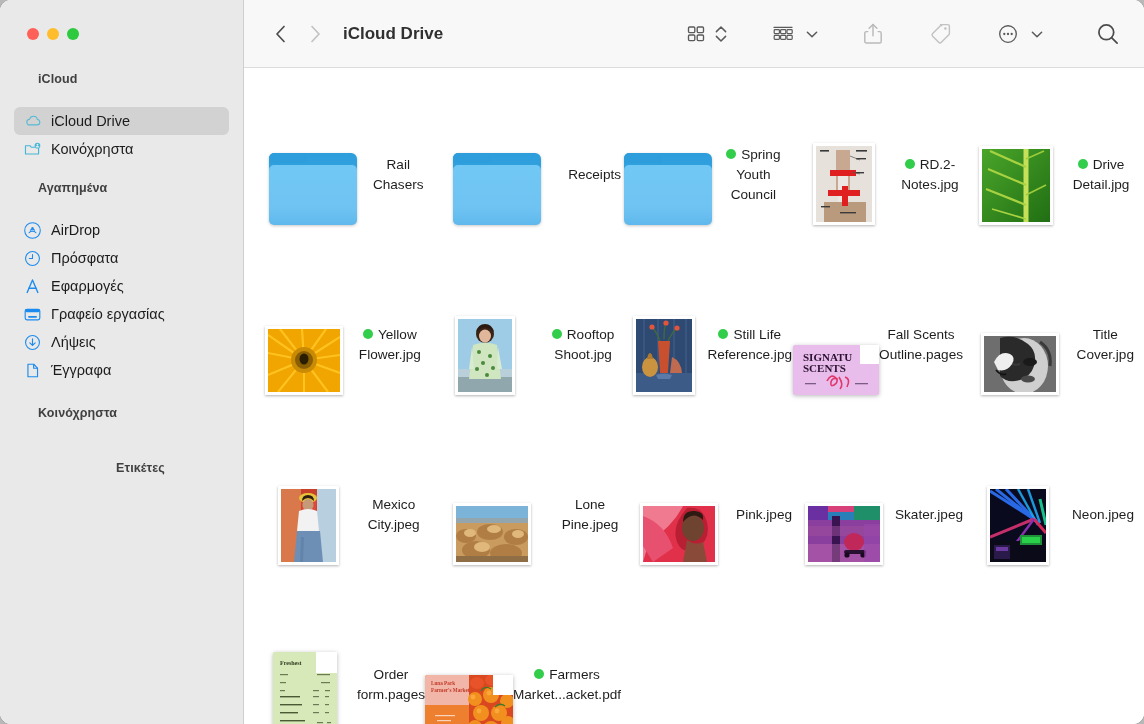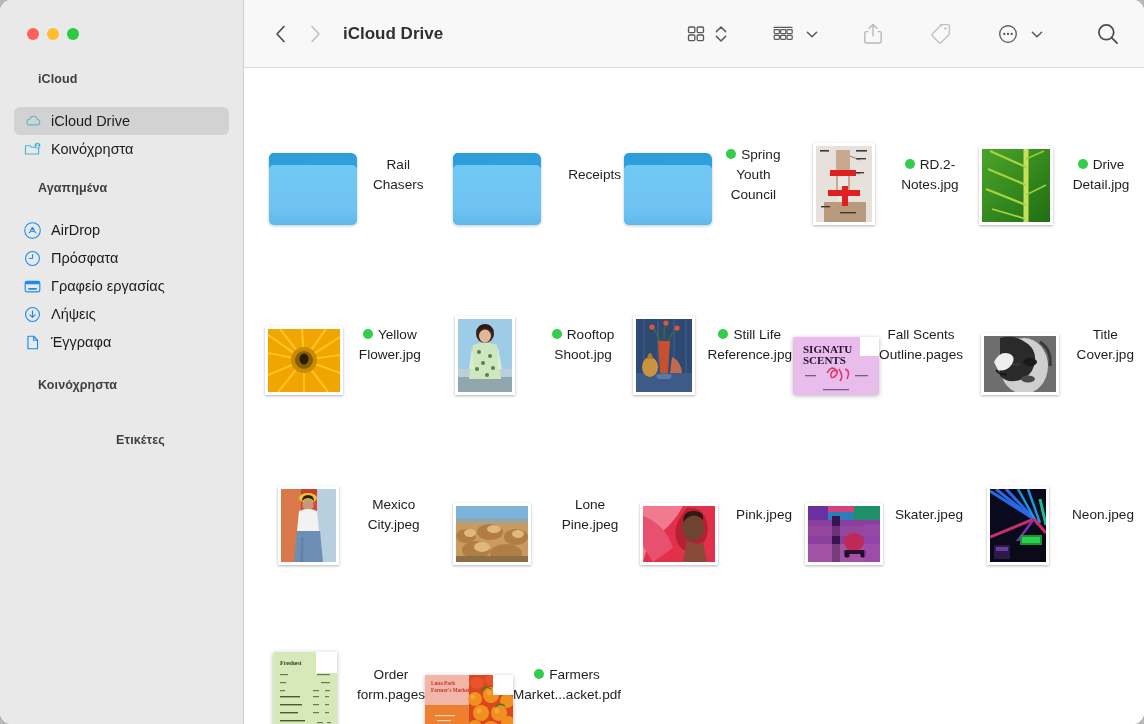--- a/index.html
+++ b/index.html
@@ -287,20 +287,29 @@
     <div class="sb-item">
       <span class="sb-ico">
         <svg width="19" height="19" viewBox="0 0 20 20">
           <circle cx="10" cy="10" r="7.3" fill="none" stroke="#1b8bf0" stroke-width="1.15"></circle>
           <path d="M10 5.8V10H6.6" fill="none" stroke="#1b8bf0" stroke-width="1.15" stroke-linecap="round" stroke-linejoin="round"></path>
         </svg>
       </span>
       <span class="sb-label">Πρόσφατα</span>
     </div>
 
+    <div class="sb-item">
+      <span class="sb-ico">
+        <svg width="19" height="19" viewBox="0 0 20 20">
+          <path d="M10 3.2L15.6 16.3M10 3.2L4.4 16.3" fill="none" stroke="#1b8bf0" stroke-width="1.45" stroke-linecap="round"></path>
+          <path d="M6.3 11.9h7.4" fill="none" stroke="#1b8bf0" stroke-width="1.45" stroke-linecap="round"></path>
+        </svg>
+      </span>
+      <span class="sb-label">Εφαρμογές</span>
+    </div>
 
     <div class="sb-item">
       <span class="sb-ico">
         <svg width="19" height="19" viewBox="0 0 20 20">
           <rect x="2.3" y="4.6" width="15.4" height="11" rx="1.8" fill="none" stroke="#1b8bf0" stroke-width="1.2"></rect>
           <rect x="2.3" y="4.6" width="15.4" height="2.9" rx="1.5" fill="#1b8bf0"></rect>
           <rect x="5.3" y="11.5" width="9.4" height="1.8" rx="0.9" fill="#1b8bf0"></rect>
         </svg>
       </span>
       <span class="sb-label">Γραφείο εργασίας</span>
@@ -631,21 +640,21 @@
             </div>
           </div>
           <div class="label">
             <span class="dot"></span><span>Still Life Reference.jpg</span>
           </div>
         </div>
 
         <div class="cell">
           <div class="thumb-wrap">
             <div class="doc">
-              <div class="sheet" style="width:86px;height:58px;background:#e6b6e8">
+              <div class="sheet" style="width:86px;height:50px;background:#e6b6e8">
                 <svg width="86" height="63" viewBox="0 0 86 63">
                   <rect width="86" height="63" fill="#e9bdeb"></rect>
                   <text x="10" y="16" font-family="serif" font-size="11" font-weight="bold" fill="#2a1230">SIGNATU</text>
                   <text x="10" y="27" font-family="serif" font-size="11" font-weight="bold" fill="#2a1230">SCENTS</text>
                   <path d="M34 36 q4 -8 9 -3 q3 4 -2 7 q-4 2 -3 -3 q1 -5 7 -3" stroke="#e0376c" stroke-width="1.6" fill="none"></path>
                   <path d="M46 32 q5 8 1 12" stroke="#e0376c" stroke-width="1.6" fill="none"></path>
                   <path d="M52 32 q6 2 2 10" stroke="#e0376c" stroke-width="1.6" fill="none"></path>
                   <rect x="12" y="38" width="11" height="1.3" fill="#7a5c85"></rect>
                   <rect x="62" y="38" width="13" height="1.3" fill="#7a5c85"></rect>
                   <rect x="30" y="52" width="26" height="1.3" fill="#7a5c85"></rect>

